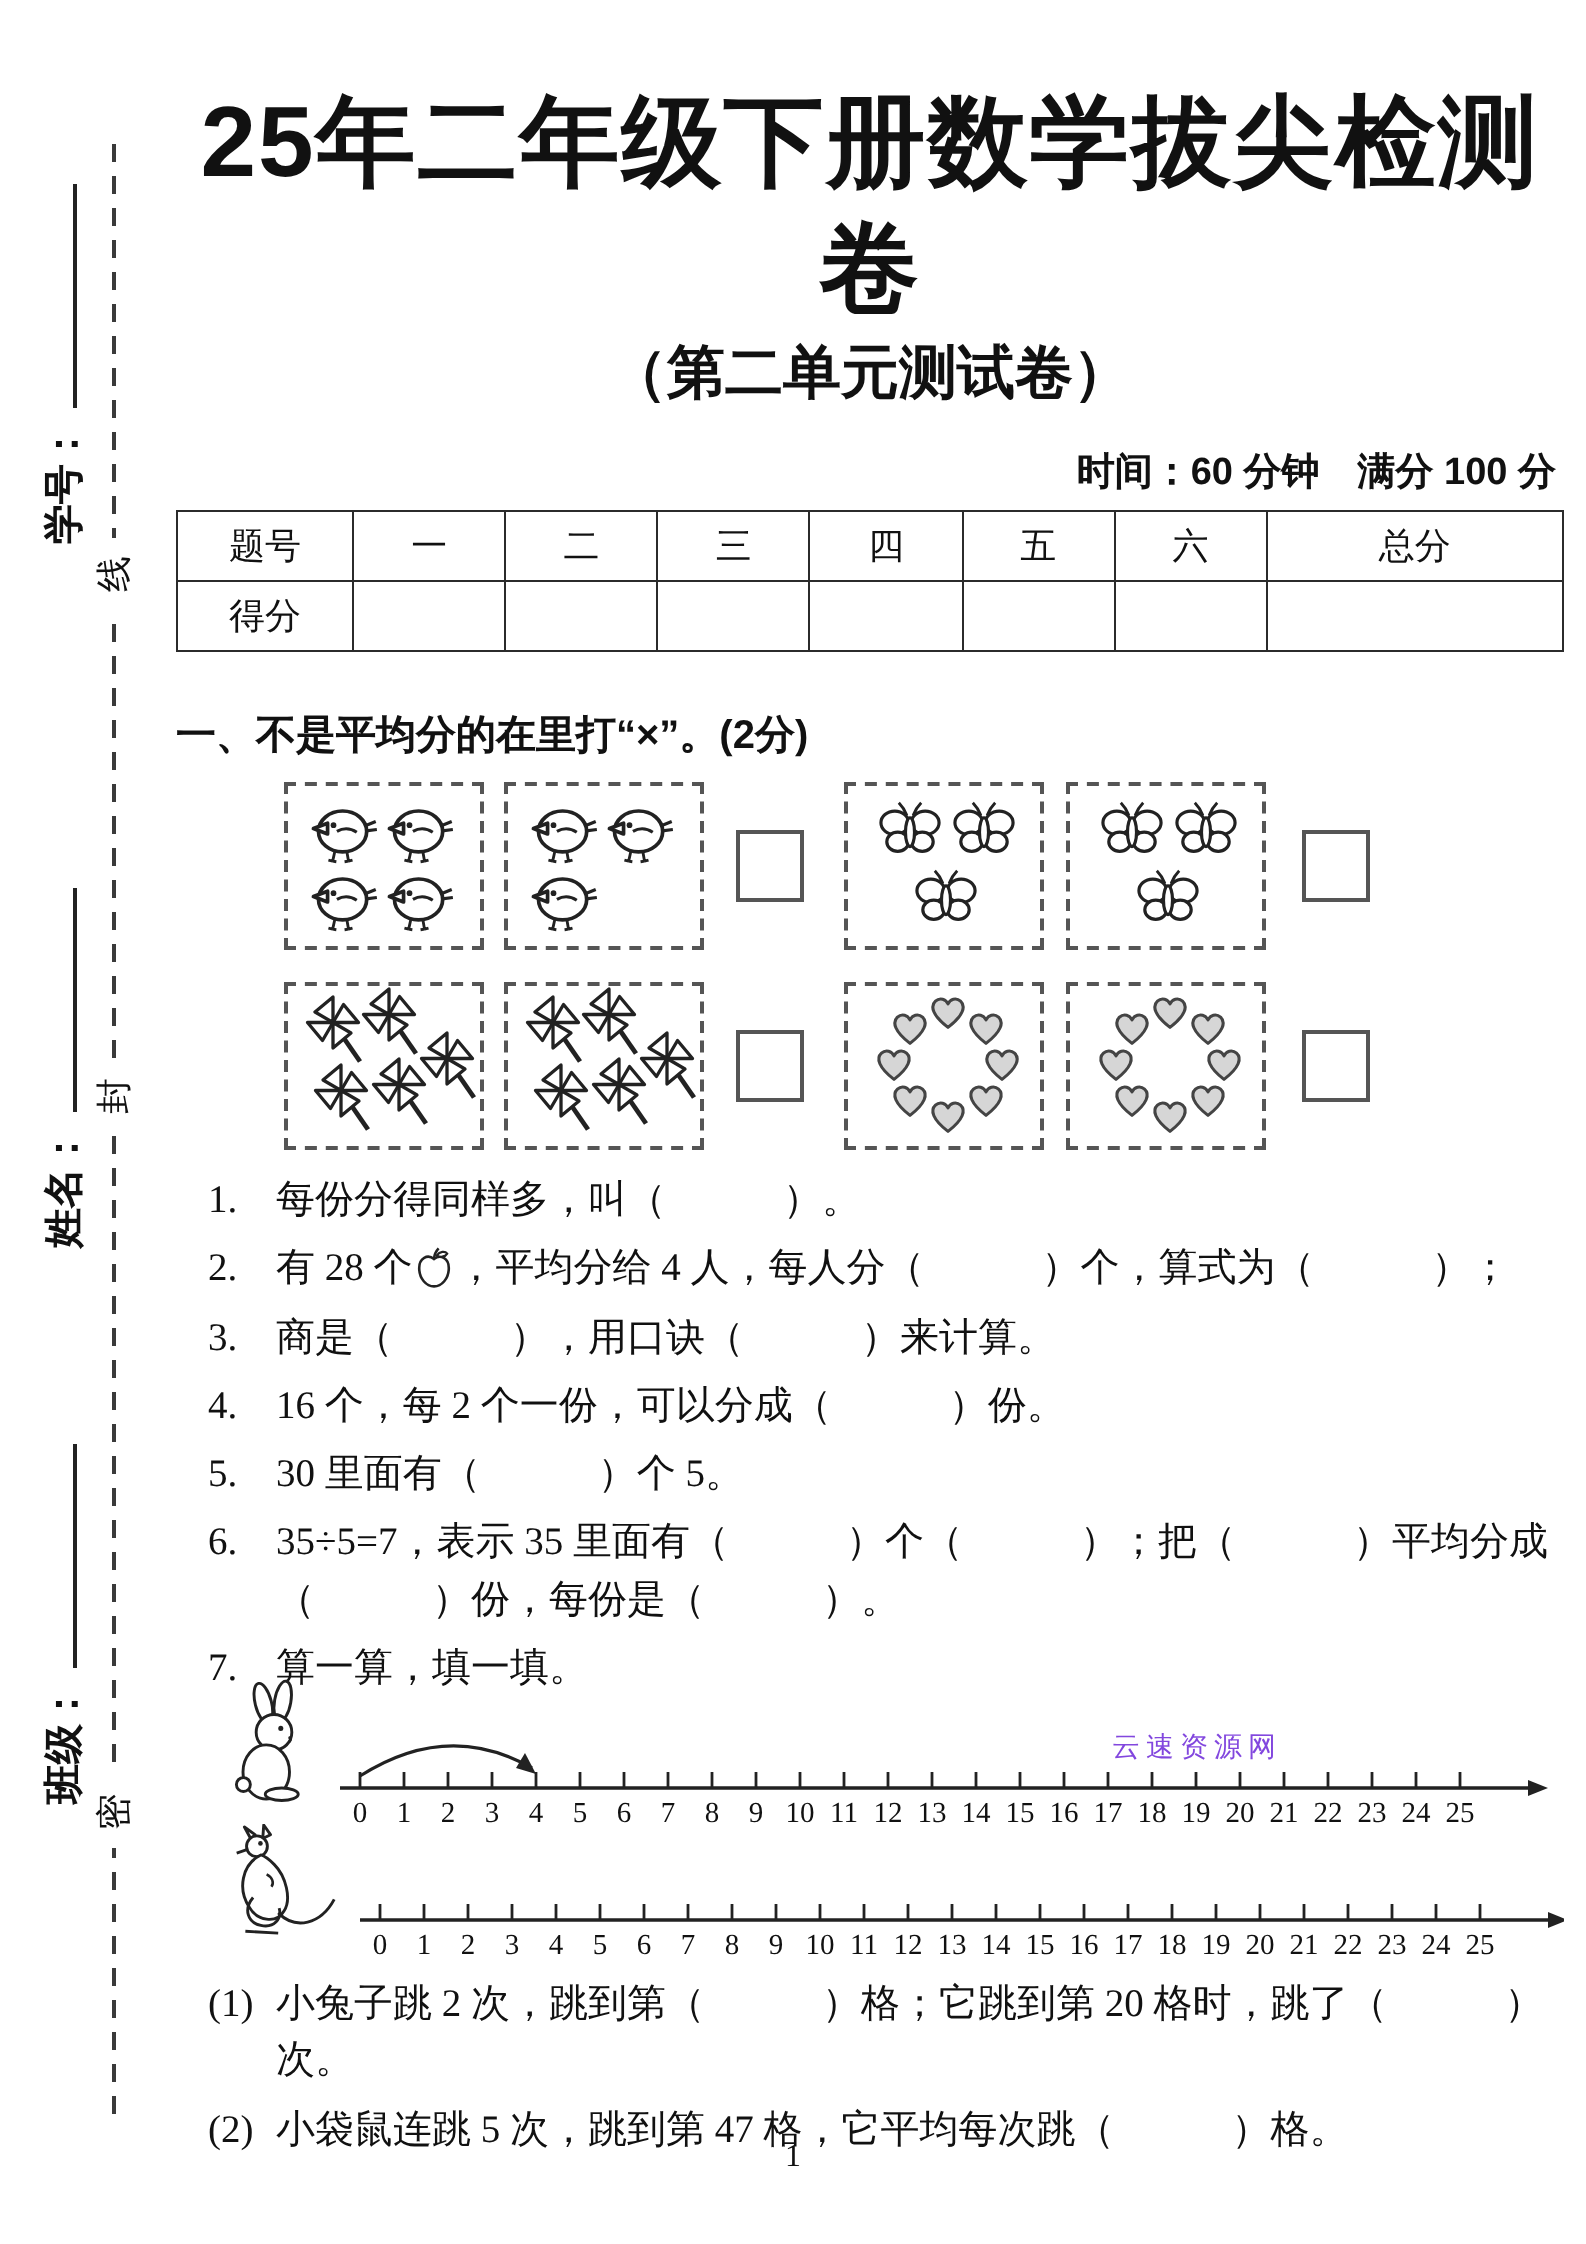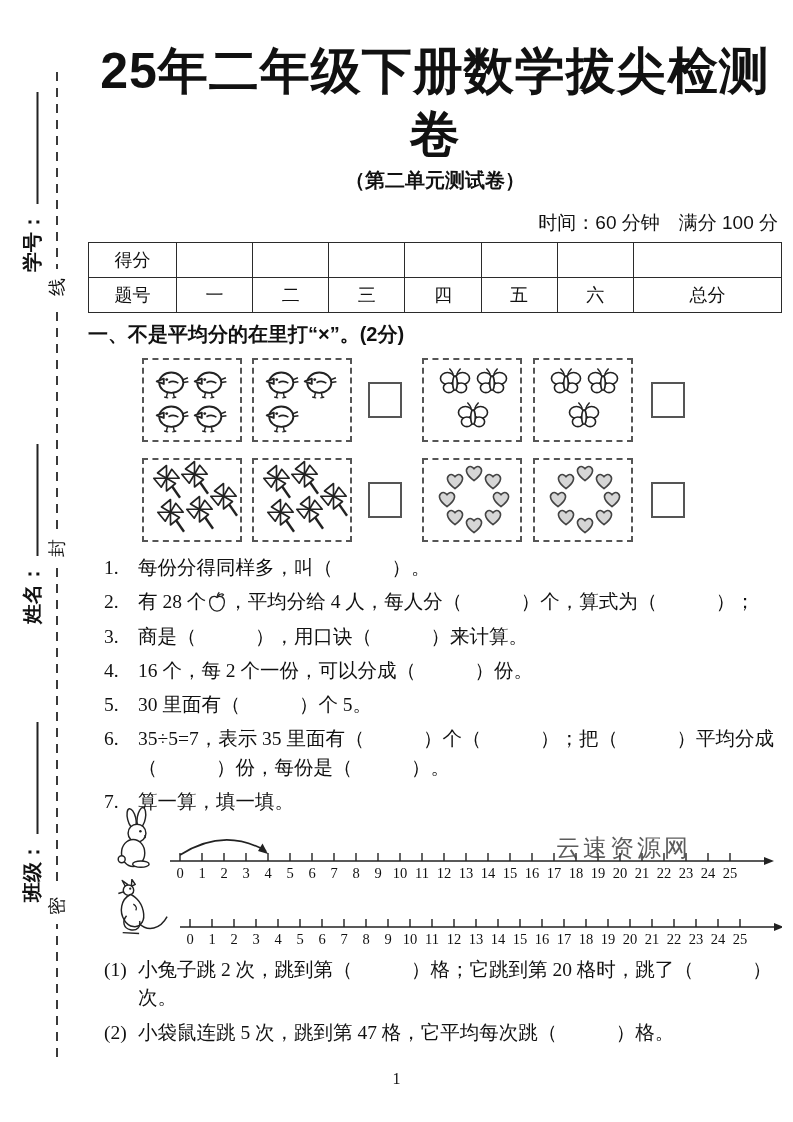--- a/index.html
+++ b/index.html
@@ -16,47 +16,47 @@
   .margin-field .blank-line{display:inline-block;width:112px;height:5px;border-bottom:2px solid #222;margin-left:8px}
   .mf-1{top:182px}.mf-2{top:534px}.mf-3{top:812px}
   .seal-char{position:absolute;left:57px;font-size:18px;background:#fff;padding:3px 9px;
     transform:translate(-50%,-50%) rotate(-90deg)}
   .sc-1{top:287px}.sc-2{top:548px}.sc-3{top:906px}
 
   
   .main{position:absolute;left:88px;top:40px;width:694px}
   .title{font-family:"Liberation Sans",sans-serif;font-weight:900;font-size:50px;line-height:1.25;
     text-align:center;letter-spacing:1px}
-  .subtitle{font-family:"Liberation Sans",sans-serif;font-weight:900;font-size:20px;text-align:center;margin-top:2px}
-  .meta{font-family:"Liberation Sans",sans-serif;font-weight:normal;font-size:19px;text-align:right;
+  .subtitle{font-family:"Liberation Sans",sans-serif;font-weight:900;font-size:29px;text-align:center;margin-top:2px}
+  .meta{font-family:"Liberation Sans",sans-serif;font-weight:bold;font-size:19px;text-align:right;
     margin-top:16px;padding-right:4px}
 
   table.score{width:100%;border-collapse:collapse;margin-top:6px;font-size:18px}
   table.score td{border:1.8px solid #2b2b2b;text-align:center;height:35px;font-family:"Liberation Serif",serif}
   table.score tr td:first-child{width:88px}
 
-  .sec-title{font-family:"Liberation Sans",sans-serif;font-weight:bold;font-size:20px;margin-top:8px}
+  .sec-title{font-family:"Liberation Sans",sans-serif;font-weight:bold;font-size:20px;margin-top:28px}
 
   .group-row{position:relative;height:90px;margin-top:10px}
   .dashed-box{position:absolute;top:0;width:100px;height:84px;border:2px dashed #555;background:#fff}
   .gicon{position:absolute}
   .answer-square{position:absolute;top:24px;width:34px;height:36px;border:2.5px solid #555;background:#fff}
 
   .sec2-items{margin-top:4px}
   .item{display:flex;margin-top:6px;font-size:19.5px;line-height:1.45;padding-left:16px}
   .item-num{width:34px;flex:none}
   .item-body{flex:1}
   .item-line .inline-icon{vertical-align:-5px;margin:0 1px}
 
   .nl-block{position:relative;margin-top:2px}
   .nl-row{display:flex;align-items:flex-end;margin-left:26px;height:66px}
   .nl-animal{flex:none;margin-right:6px}
   .nl-animal.rabbit{margin-bottom:16px}
   .nl-animal.kangaroo{margin-bottom:13px}
-  .watermark{position:absolute;left:468px;top:14px;font-size:24px;color:#404040;opacity:.85;letter-spacing:3px;
+  .watermark{position:absolute;left:468px;top:14px;font-size:14px;color:#6d28d9;opacity:.85;letter-spacing:3px;
     font-family:"Liberation Sans",sans-serif}
   .page-num{position:absolute;bottom:34px;left:0;width:100%;text-align:center;font-size:16px}
 </style>
 </head>
 <body>
 
 <svg width="0" height="0" style="position:absolute" aria-hidden="true">
   <symbol id="sym-bird" viewBox="0 0 24 24">
     <g fill="#fff" stroke="#222" stroke-width="1.3" stroke-linejoin="round">
       <ellipse cx="11.5" cy="12.5" rx="8.5" ry="7.2"></ellipse>
@@ -142,38 +142,38 @@
   </aside>
 
   <main class="main">
     <h1 class="title">25年二年级下册数学拔尖检测卷</h1>
     <h2 class="subtitle">（第二单元测试卷）</h2>
     <div class="meta">时间：60 分钟　满分 100 分</div>
 
     <table class="score">
         <tbody id="score-tbody">
           <tr>
-            <td>得分</td>
-            <td></td>
-            <td></td>
-            <td></td>
-            <td></td>
-            <td></td>
-            <td></td>
-            <td></td>
-          </tr>
-          <tr>
             <td>题号</td>
             <td>一</td>
             <td>二</td>
             <td>三</td>
             <td>四</td>
             <td>五</td>
             <td>六</td>
             <td>总分</td>
+          </tr>
+          <tr>
+            <td>得分</td>
+            <td></td>
+            <td></td>
+            <td></td>
+            <td></td>
+            <td></td>
+            <td></td>
+            <td></td>
           </tr>
         </tbody>
       </table>
 
     <div class="sec-title">一、不是平均分的在里打“×”。(2分)</div>
     <div class="group-row" id="group-row-0">
         <div class="dashed-box" style="left: 54px;">
           <svg width="34" height="34" class="gicon" style="left: 11px; top: 5px;">
             <use href="#sym-bird"></use>
           </svg>

